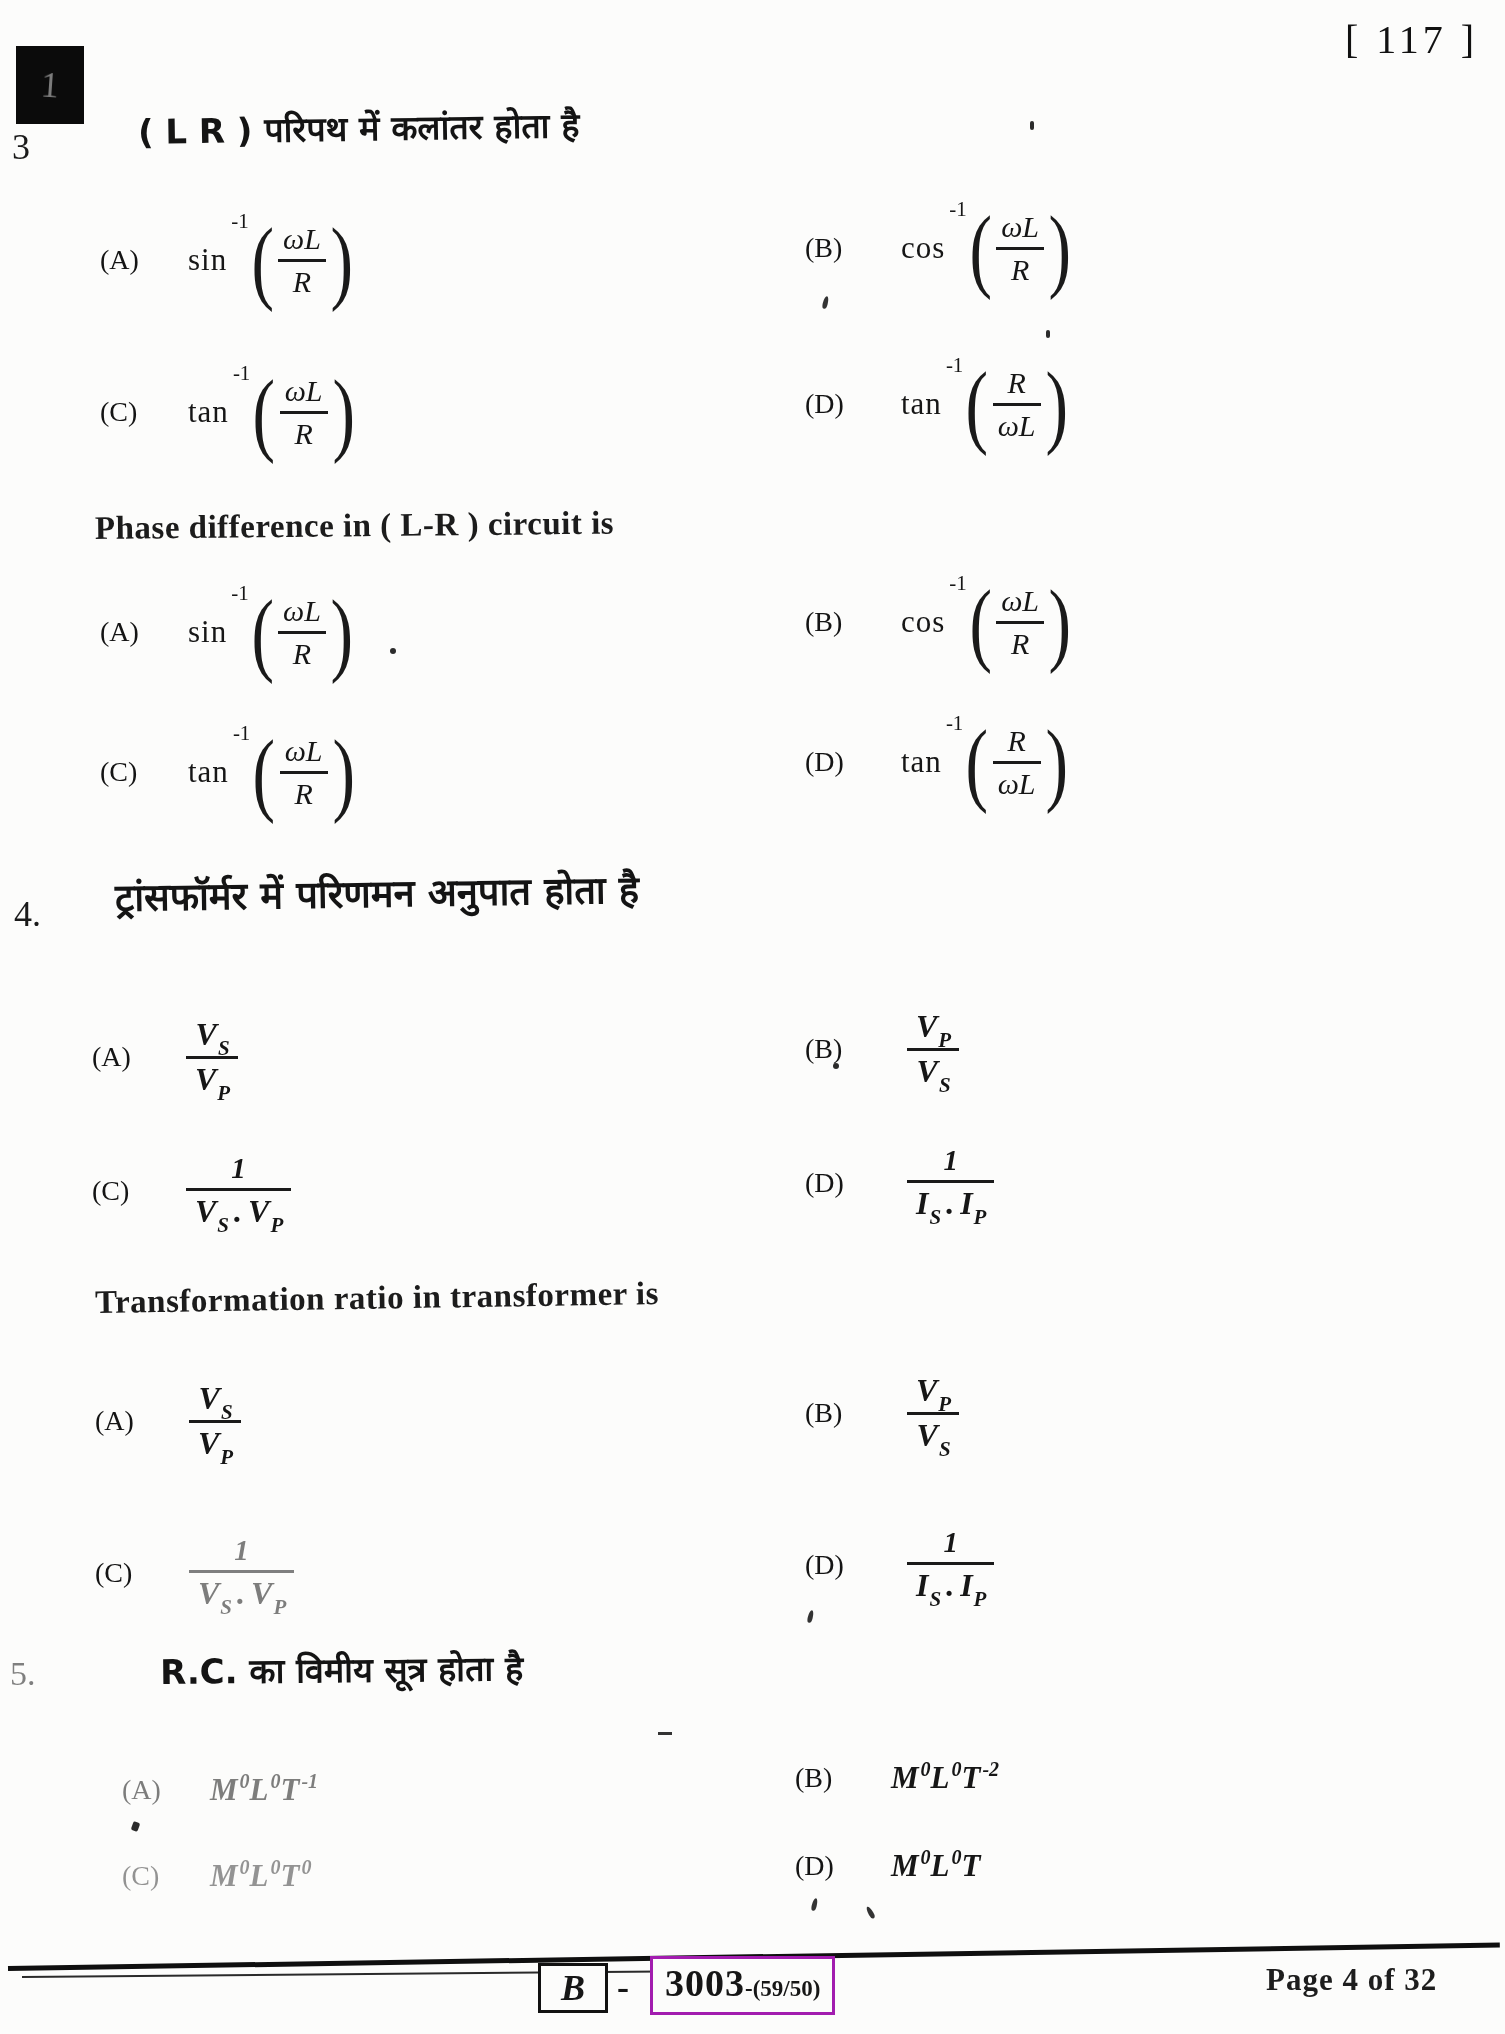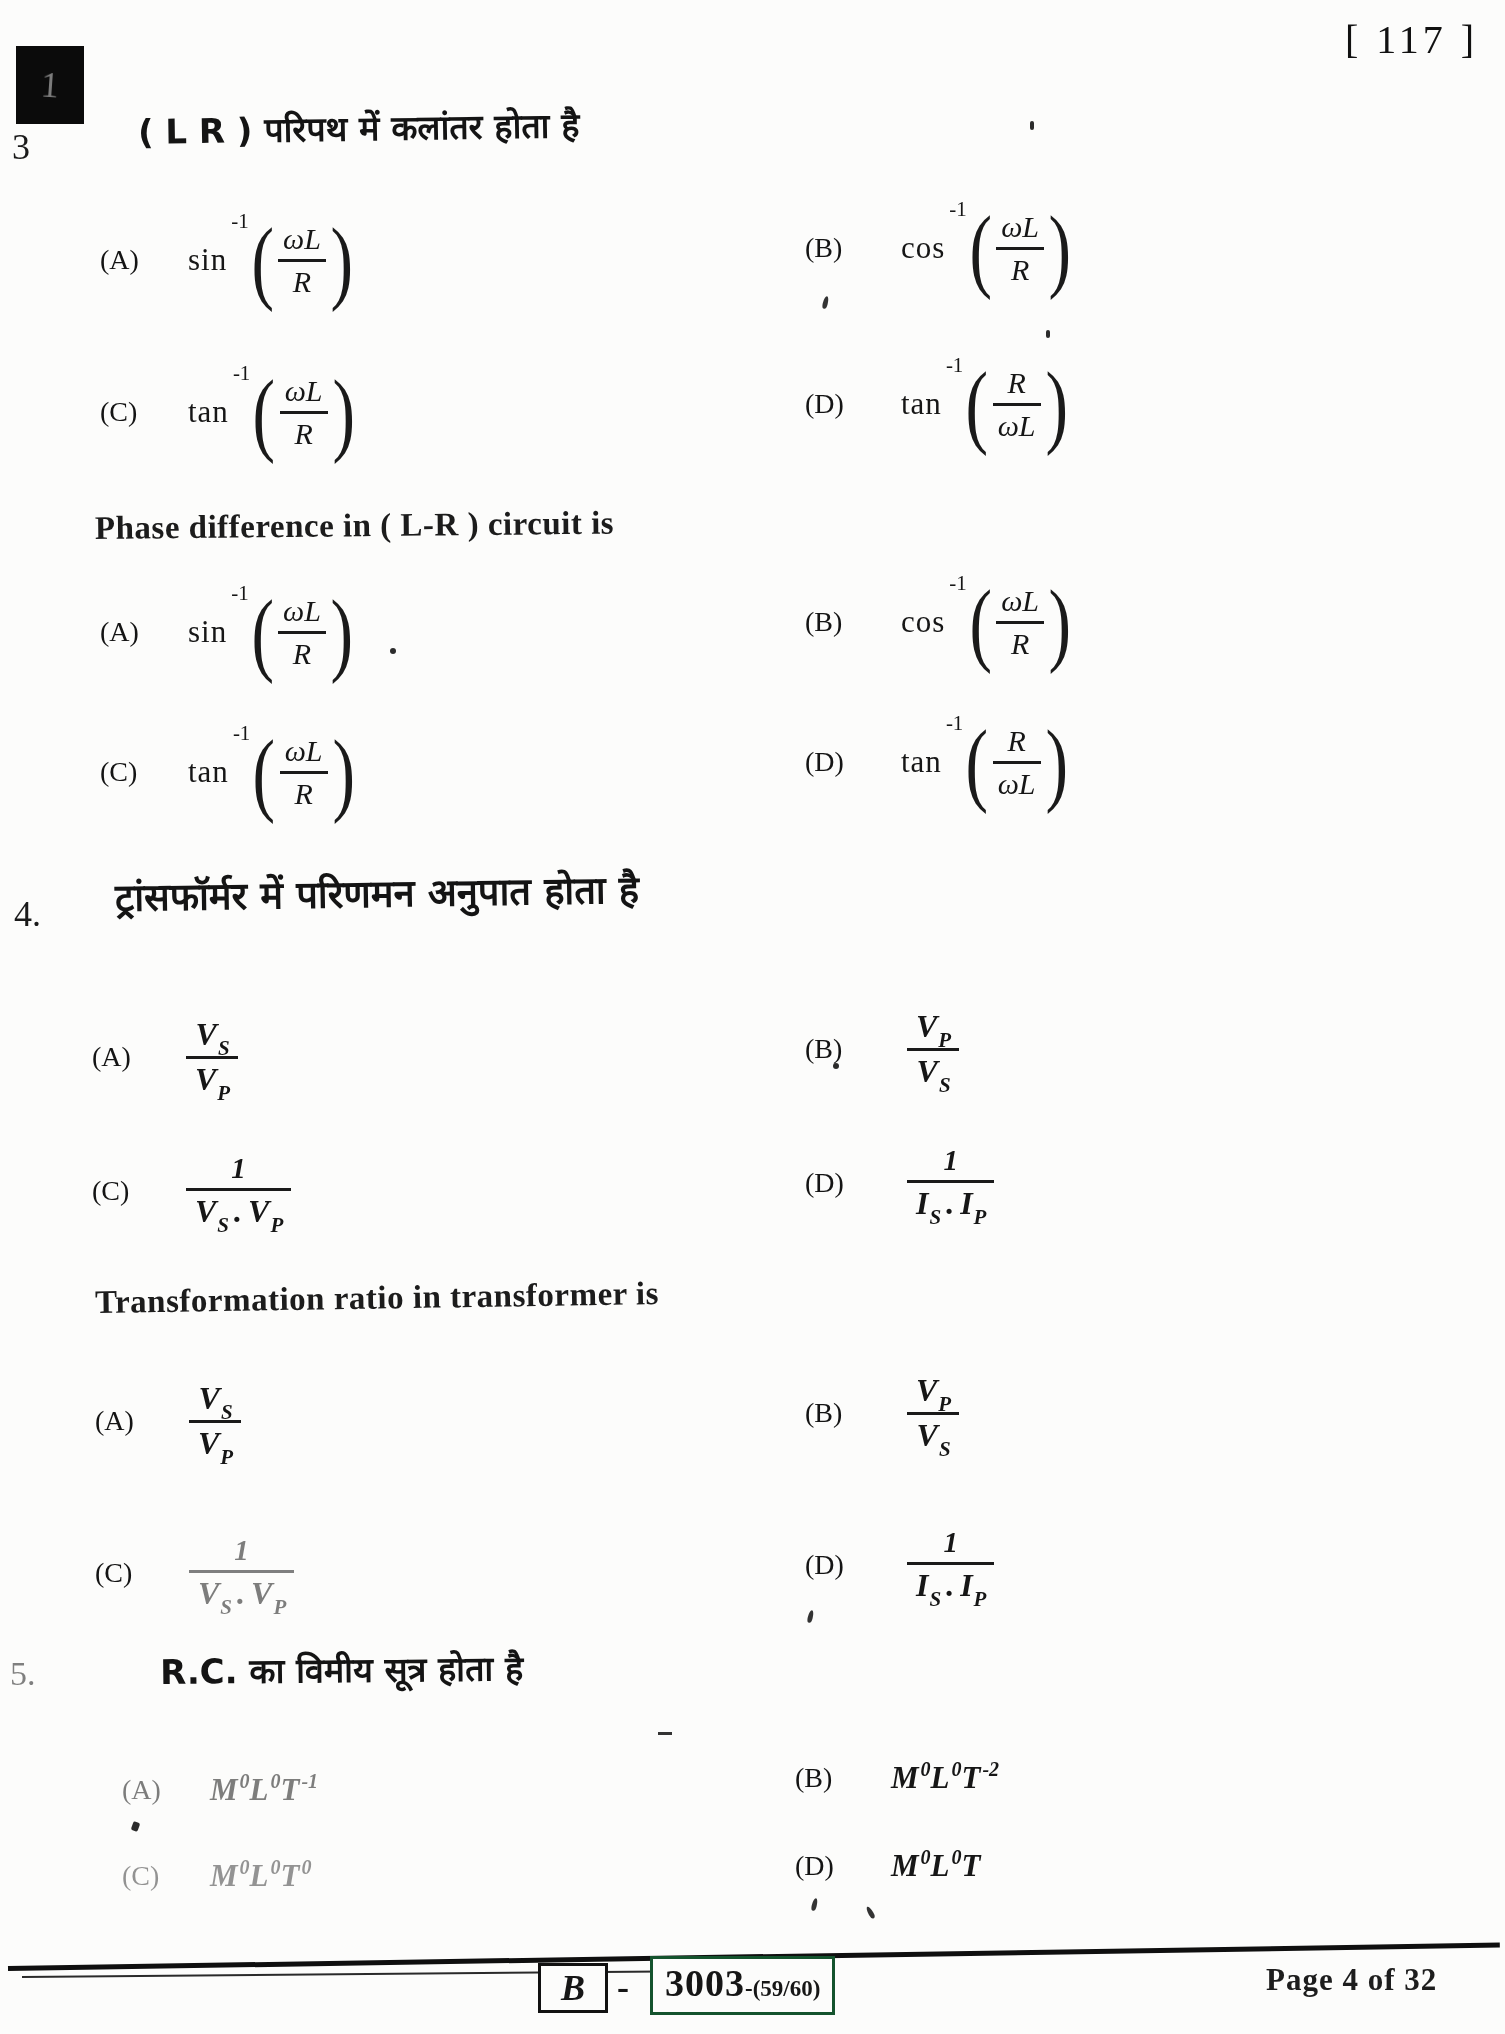--- a/index.html
+++ b/index.html
@@ -36,21 +36,21 @@
   .dot{margin:0 6px;font-weight:700;}
   .dim{font-size:31px;font-style:italic;font-weight:700;letter-spacing:2px;white-space:nowrap;text-align:center;}
   .sp{font-size:20px;position:relative;top:-12px;font-weight:700;letter-spacing:0;}
   .faint{opacity:.55;filter:blur(.4px);}
   .fainter{opacity:.45;filter:blur(.6px);}
   
   .footline{background:#0f0f0f;transform:rotate(-0.9deg);transform-origin:left center;}
   .footline2{background:#2a2a2a;transform:rotate(-0.5deg);transform-origin:left center;}
   .setbox{border:3px solid #111;background:#fcfcfb;display:flex;align-items:center;justify-content:center;font-size:36px;font-style:italic;font-weight:700;}
   .dashsep{font-size:36px;font-weight:700;}
-  .codebox{border:3px solid #14532d;background:#fcfcfb;display:flex;align-items:baseline;justify-content:center;padding:2px 12px 1px 12px;}
+  .codebox{border:3px solid #a21caf;background:#fcfcfb;display:flex;align-items:baseline;justify-content:center;padding:2px 12px 1px 12px;}
   .code-main{font-size:38px;font-weight:700;letter-spacing:1px;}
   .code-suffix{font-size:23px;font-weight:700;}
   .page-ind{font-size:31px;font-weight:700;color:#1d1d1d;letter-spacing:1px;filter:blur(.3px);}
   
   .speck{position:absolute;background:#2b2b2b;border-radius:50%;}
   .speckc{position:absolute;width:5px;height:13px;background:#333;border-radius:50%/60% 60% 40% 40%;transform:rotate(14deg);}
   .speckd{position:absolute;height:3px;background:#333;}
 </style>
 </head>
 <body>
@@ -275,21 +275,21 @@
 
   <div class="abs footline" style="left:8px;top:1966px;width:1492px;height:5px;"></div>
   <div class="abs footline2" style="left:22px;top:1976px;width:640px;height:2px;"></div>
 
   <div class="abs setbox" style="left:538px;top:1963px;width:64px;height:44px;">
     <span>B</span>
   </div>
   <div class="abs dashsep" style="left:617px;top:1966px;">-</div>
   <div class="abs codebox" style="left:650px;top:1956px;height:50px;">
     <span class="code-main">3003</span>
-      <span class="code-suffix">-(59/60)</span>
+      <span class="code-suffix">-(59/50)</span>
   </div>
   <div class="abs page-ind" style="left:1266px;top:1962px;">Page 4 of 32</div>
 
   <div class="speck" style="left:1030px;top:121px;width:4px;height:9px;border-radius:2px;"></div>
   <div class="speckc" style="left:823px;top:296px;"></div>
   <div class="speck" style="left:1046px;top:330px;width:4px;height:8px;border-radius:2px;"></div>
   <div class="speck" style="left:390px;top:648px;width:6px;height:6px;"></div>
   <div class="speck" style="left:833px;top:1063px;width:6px;height:6px;"></div>
   <div class="speckc" style="left:808px;top:1610px;"></div>
   <div class="speckd" style="left:658px;top:1732px;width:14px;"></div>

